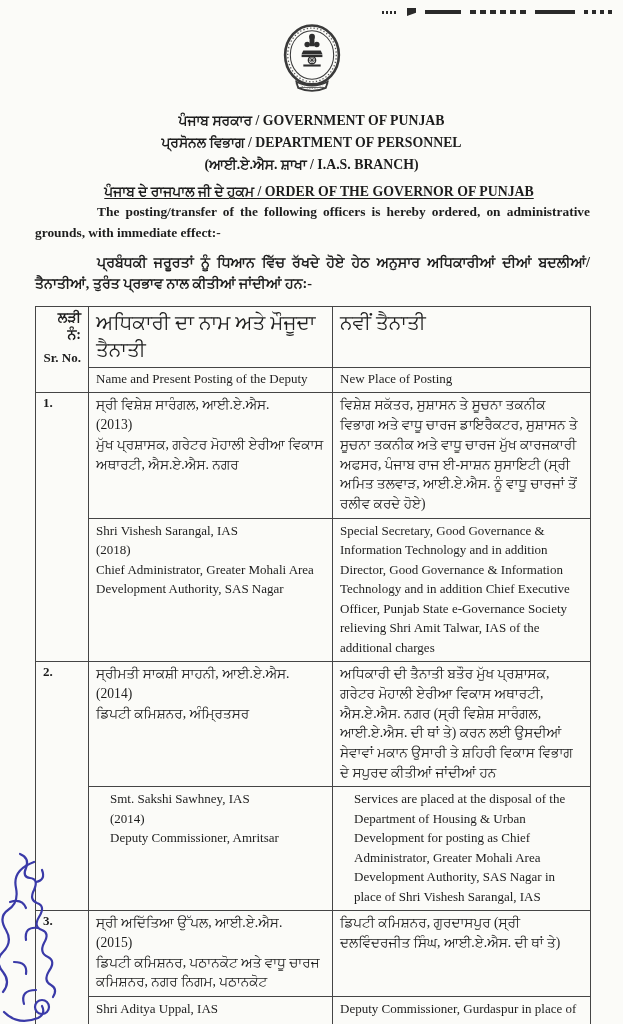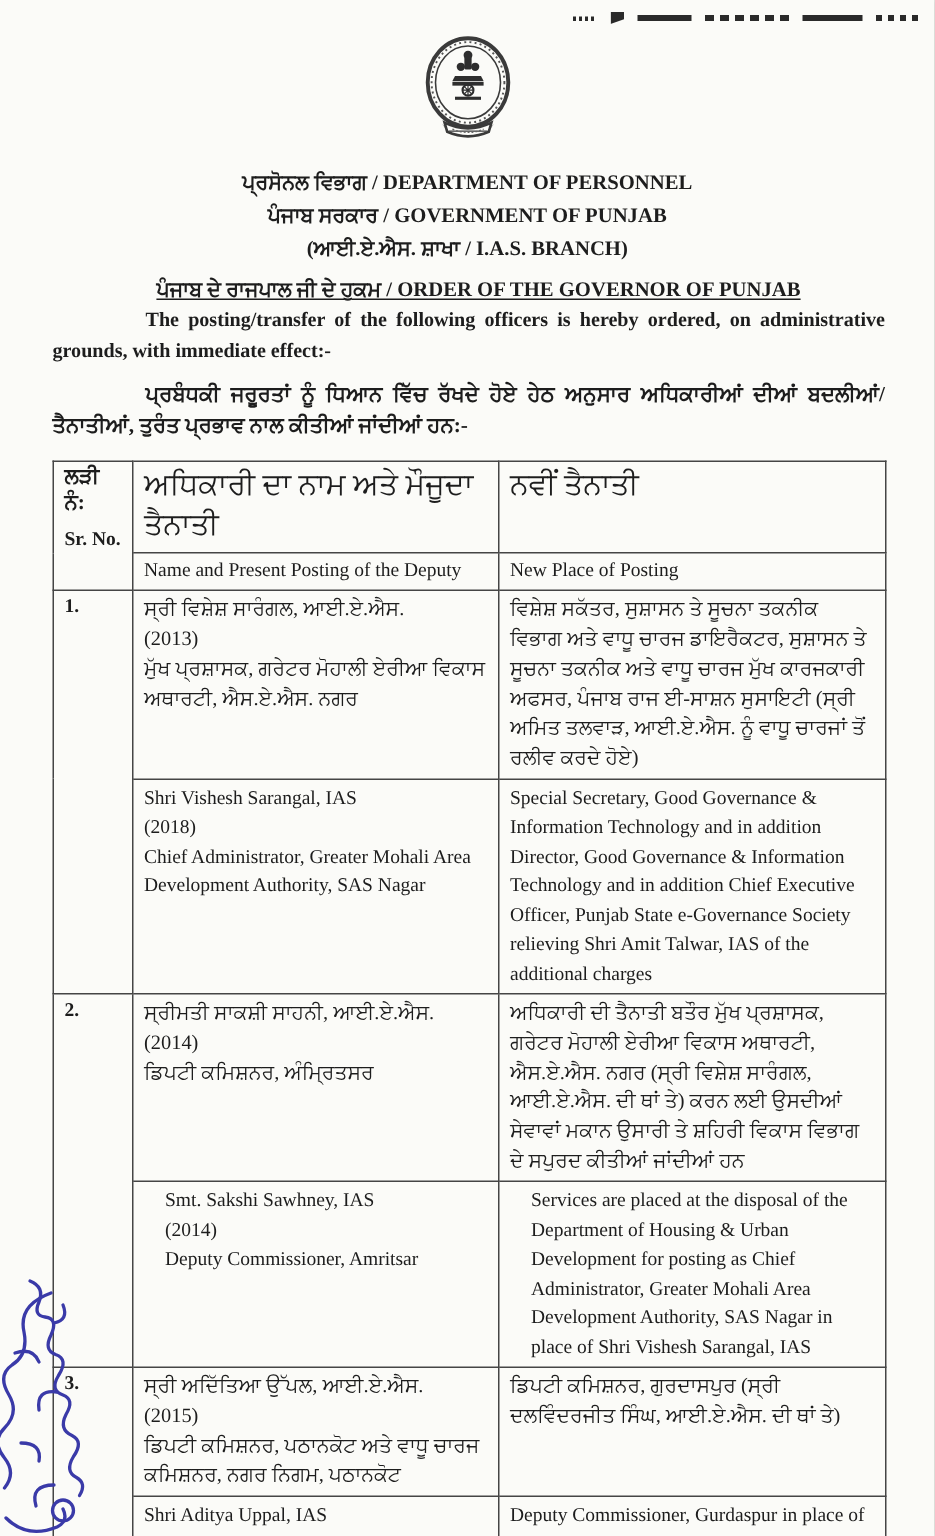--- a/index.html
+++ b/index.html
@@ -31,22 +31,22 @@
 
   table.order { border-collapse:collapse; table-layout:fixed; margin:12px 0 0 35px; width:555px; }
   table.order col.c1 { width:53px; } table.order col.c2 { width:244px; } table.order col.c3 { width:258px; }
   table.order td, table.order th {
     border:1.5px solid #454545; vertical-align:top; padding:2px 7px 4px 7px;
     font-weight:normal; text-align:left; overflow:hidden;
   }
   .hdr-pa { font-size:20px; font-weight:bold; line-height:1.35; }
   .hdr-en { font-size:13px;  font-weight:bold; line-height:1.4; }
   .sr-cell { font-size:13px; padding-left:10px; }
-  .sr-pa { font-size:14.2px; font-weight:bold; display:block; }
-  .sr-en { font-size:13px; font-weight:bold; display:block; margin-top:7px; }
+  .sr-pa { font-size:14.2px; font-weight:bold; display:block;text-align:right; }
+  .sr-en { font-size:13px; font-weight:bold; display:block; margin-top:7px;text-align:right; }
   .cell-pa { font-size:13.6px; line-height:1.45; white-space:pre-line; text-align:justify; font-weight:600; }
   .cell-en { font-size:13px; line-height:1.5; white-space:pre-line; text-align:justify; font-weight:600; }
   .sr-num { font-size:13px; font-weight:600; }
   tr.h-r1pa td { height:98px; } tr.h-r1en td { height:114px; }
   tr.h-r2pa td { height:102px; } tr.h-r2en td { height:84px;padding-left:21px; }
   tr.h-r3pa td { height:78px; }  tr.h-r3en td { height:84px; }
 
   .signature { position:absolute; left:-10px; top:842px; width:78px; height:190px; }
 </style>
 </head>
@@ -81,22 +81,22 @@
           <rect x="40" y="49" width="20" height="2.4"></rect>
         </g>
         <path d="M30 70 l6 6 h28 l6 -6 l-4 5 h-32 z" fill="#3a3a3a"></path>
         <path d="M32 69 q18 9 36 0 l-2 7 q-16 7 -32 0 z" fill="none" stroke="#3a3a3a" stroke-width="2"></path>
         <path d="M38 74 q12 5 24 0" fill="none" stroke="#666" stroke-width="1" stroke-dasharray="1.5 1.5"></path>
       </svg>
     </span>
   </div>
 
   <div class="header-block">
+    <div class="gov-line">ਪੰਜਾਬ ਸਰਕਾਰ / GOVERNMENT OF PUNJAB</div>
     <div class="gov-line">ਪ੍ਰਸੋਨਲ ਵਿਭਾਗ / DEPARTMENT OF PERSONNEL</div>
-    <div class="gov-line">ਪੰਜਾਬ ਸਰਕਾਰ / GOVERNMENT OF PUNJAB</div>
     <div class="gov-line">(ਆਈ.ਏ.ਐਸ. ਸ਼ਾਖਾ / I.A.S. BRANCH)</div>
     <div class="order-title">ਪੰਜਾਬ ਦੇ ਰਾਜਪਾਲ ਜੀ ਦੇ ਹੁਕਮ / ORDER OF THE GOVERNOR OF PUNJAB</div>
   </div>
 
   <p class="intro intro-en" style="margin-top:2px; margin-bottom:0;">The posting/transfer of the following officers is hereby ordered, on administrative grounds, with immediate effect:-</p>
   <p class="intro intro-pa" style="margin-bottom:0;">ਪ੍ਰਬੰਧਕੀ ਜਰੂਰਤਾਂ ਨੂੰ ਧਿਆਨ ਵਿੱਚ ਰੱਖਦੇ ਹੋਏ ਹੇਠ ਅਨੁਸਾਰ ਅਧਿਕਾਰੀਆਂ ਦੀਆਂ ਬਦਲੀਆਂ/ਤੈਨਾਤੀਆਂ, ਤੁਰੰਤ ਪ੍ਰਭਾਵ ਨਾਲ ਕੀਤੀਆਂ ਜਾਂਦੀਆਂ ਹਨ:-</p>
 
   <table class="order">
     <colgroup>
         <col class="c1">

